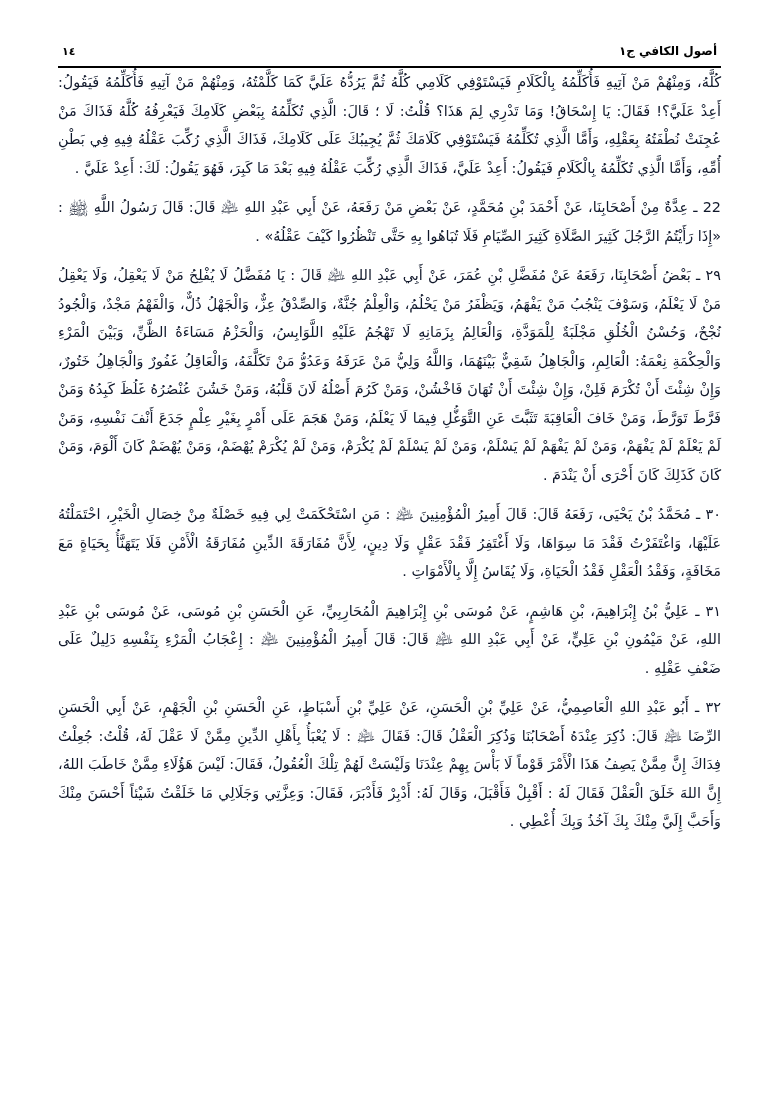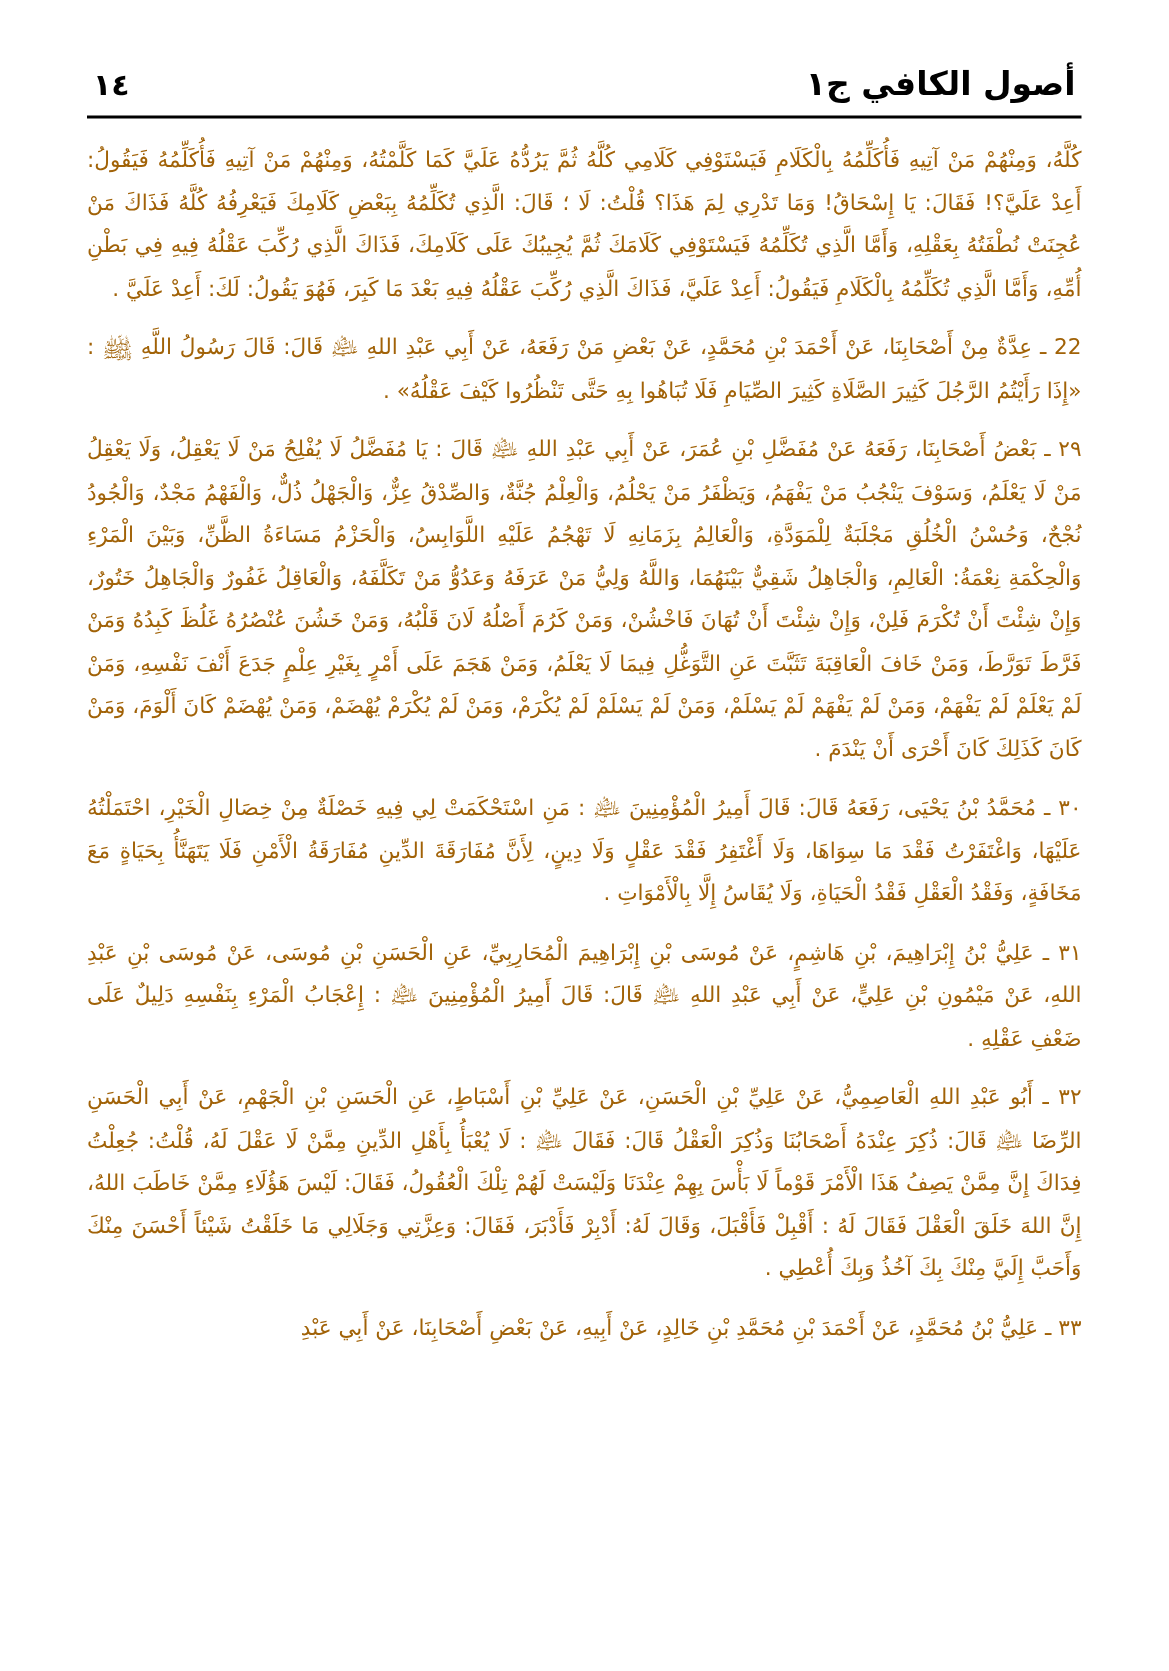--- a/index.html
+++ b/index.html
@@ -24,38 +24,37 @@
     flex-direction: row;
     align-items: baseline;
     justify-content: space-between;
     font-family: "DejaVu Sans", sans-serif;
     font-weight: bold;
     font-size: 16px;
     color: #000;
     padding: 0 4px 0 4px;
   }
   .header-title {
-    font-size: 22px;
+    font-size: 12px;
     letter-spacing: 0;
     text-align: center;
   }
   .header-page {
-    font-size: 20px;
+    font-size: 11px;
   }
   .rule {
     margin-top: 8px;
     border-top: 2.5px solid #000;
     width: 100%;
   }
   .body-text {
-    margin-top: 14px;
     font-family: "DejaVu Sans", sans-serif;
     font-size: 14.4px;
     line-height: 1.98;
-    color: #a16207;
+    color: #0f172a;
     text-align: justify;
     text-justify: inter-word;
     direction: rtl;
   }
   .para {
     margin: 0 0 4px 0;
     text-align: justify;
   }
   .para.indent {
     margin-top: 11px;
@@ -73,16 +72,15 @@
 
   <div class="rule"></div>
 
   <div class="body-text">
     <p class="para">كُلَّهُ، وَمِنْهُمْ مَنْ آتِيهِ فَأُكَلِّمُهُ بِالْكَلَامِ فَيَسْتَوْفِي كَلَامِي كُلَّهُ ثُمَّ يَرُدُّهُ عَلَيَّ كَمَا كَلَّمْتُهُ، وَمِنْهُمْ مَنْ آتِيهِ فَأُكَلِّمُهُ فَيَقُولُ: أَعِدْ عَلَيَّ؟! فَقَالَ: يَا إِسْحَاقُ! وَمَا تَدْرِي لِمَ هَذَا؟ قُلْتُ: لَا ؛ قَالَ: الَّذِي تُكَلِّمُهُ بِبَعْضِ كَلَامِكَ فَيَعْرِفُهُ كُلَّهُ فَذَاكَ مَنْ عُجِنَتْ نُطْفَتُهُ بِعَقْلِهِ، وَأَمَّا الَّذِي تُكَلِّمُهُ فَيَسْتَوْفِي كَلَامَكَ ثُمَّ يُجِيبُكَ عَلَى كَلَامِكَ، فَذَاكَ الَّذِي رُكِّبَ عَقْلُهُ فِيهِ فِي بَطْنِ أُمِّهِ، وَأَمَّا الَّذِي تُكَلِّمُهُ بِالْكَلَامِ فَيَقُولُ: أَعِدْ عَلَيَّ، فَذَاكَ الَّذِي رُكِّبَ عَقْلُهُ فِيهِ بَعْدَ مَا كَبِرَ، فَهُوَ يَقُولُ: لَكَ: أَعِدْ عَلَيَّ .</p>
     <p class="para indent">22 ـ عِدَّةٌ مِنْ أَصْحَابِنَا، عَنْ أَحْمَدَ بْنِ مُحَمَّدٍ، عَنْ بَعْضِ مَنْ رَفَعَهُ، عَنْ أَبِي عَبْدِ اللهِ ﵇ قَالَ: قَالَ رَسُولُ اللَّهِ ﵌ : «إِذَا رَأَيْتُمُ الرَّجُلَ كَثِيرَ الصَّلَاةِ كَثِيرَ الصِّيَامِ فَلَا تُبَاهُوا بِهِ حَتَّى تَنْظُرُوا كَيْفَ عَقْلُهُ» .</p>
     <p class="para indent">٢٩ ـ بَعْضُ أَصْحَابِنَا، رَفَعَهُ عَنْ مُفَضَّلِ بْنِ عُمَرَ، عَنْ أَبِي عَبْدِ اللهِ ﵇ قَالَ : يَا مُفَضَّلُ لَا يُفْلِحُ مَنْ لَا يَعْقِلُ، وَلَا يَعْقِلُ مَنْ لَا يَعْلَمُ، وَسَوْفَ يَنْجُبُ مَنْ يَفْهَمُ، وَيَظْفَرُ مَنْ يَحْلُمُ، وَالْعِلْمُ جُنَّةٌ، وَالصِّدْقُ عِزٌّ، وَالْجَهْلُ ذُلٌّ، وَالْفَهْمُ مَجْدٌ، وَالْجُودُ نُجْحٌ، وَحُسْنُ الْخُلُقِ مَجْلَبَةٌ لِلْمَوَدَّةِ، وَالْعَالِمُ بِزَمَانِهِ لَا تَهْجُمُ عَلَيْهِ اللَّوَابِسُ، وَالْحَزْمُ مَسَاءَةُ الظَّنِّ، وَبَيْنَ الْمَرْءِ وَالْحِكْمَةِ نِعْمَةُ: الْعَالِمِ، وَالْجَاهِلُ شَقِيٌّ بَيْنَهُمَا، وَاللَّهُ وَلِيُّ مَنْ عَرَفَهُ وَعَدُوُّ مَنْ تَكَلَّفَهُ، وَالْعَاقِلُ غَفُورٌ وَالْجَاهِلُ خَتُورٌ، وَإِنْ شِئْتَ أَنْ تُكْرَمَ فَلِنْ، وَإِنْ شِئْتَ أَنْ تُهَانَ فَاخْشُنْ، وَمَنْ كَرُمَ أَصْلُهُ لَانَ قَلْبُهُ، وَمَنْ خَشُنَ عُنْصُرُهُ غَلُظَ كَبِدُهُ وَمَنْ فَرَّطَ تَوَرَّطَ، وَمَنْ خَافَ الْعَاقِبَةَ تَثَبَّتَ عَنِ التَّوَغُّلِ فِيمَا لَا يَعْلَمُ، وَمَنْ هَجَمَ عَلَى أَمْرٍ بِغَيْرِ عِلْمٍ جَدَعَ أَنْفَ نَفْسِهِ، وَمَنْ لَمْ يَعْلَمْ لَمْ يَفْهَمْ، وَمَنْ لَمْ يَفْهَمْ لَمْ يَسْلَمْ، وَمَنْ لَمْ يَسْلَمْ لَمْ يُكْرَمْ، وَمَنْ لَمْ يُكْرَمْ يُهْضَمْ، وَمَنْ يُهْضَمْ كَانَ أَلْوَمَ، وَمَنْ كَانَ كَذَلِكَ كَانَ أَحْرَى أَنْ يَنْدَمَ .</p>
     <p class="para indent">٣٠ ـ مُحَمَّدُ بْنُ يَحْيَى، رَفَعَهُ قَالَ: قَالَ أَمِيرُ الْمُؤْمِنِينَ ﵇ : مَنِ اسْتَحْكَمَتْ لِي فِيهِ خَصْلَةٌ مِنْ خِصَالِ الْخَيْرِ، احْتَمَلْتُهُ عَلَيْهَا، وَاغْتَفَرْتُ فَقْدَ مَا سِوَاهَا، وَلَا أَغْتَفِرُ فَقْدَ عَقْلٍ وَلَا دِينٍ، لِأَنَّ مُفَارَقَةَ الدِّينِ مُفَارَقَةُ الْأَمْنِ فَلَا يَتَهَنَّأُ بِحَيَاةٍ مَعَ مَخَافَةٍ، وَفَقْدُ الْعَقْلِ فَقْدُ الْحَيَاةِ، وَلَا يُقَاسُ إِلَّا بِالْأَمْوَاتِ .</p>
     <p class="para indent">٣١ ـ عَلِيُّ بْنُ إِبْرَاهِيمَ، بْنِ هَاشِمٍ، عَنْ مُوسَى بْنِ إِبْرَاهِيمَ الْمُحَارِبِيِّ، عَنِ الْحَسَنِ بْنِ مُوسَى، عَنْ مُوسَى بْنِ عَبْدِ اللهِ، عَنْ مَيْمُونِ بْنِ عَلِيٍّ، عَنْ أَبِي عَبْدِ اللهِ ﵇ قَالَ: قَالَ أَمِيرُ الْمُؤْمِنِينَ ﵇ : إِعْجَابُ الْمَرْءِ بِنَفْسِهِ دَلِيلٌ عَلَى ضَعْفِ عَقْلِهِ .</p>
     <p class="para indent">٣٢ ـ أَبُو عَبْدِ اللهِ الْعَاصِمِيُّ، عَنْ عَلِيِّ بْنِ الْحَسَنِ، عَنْ عَلِيِّ بْنِ أَسْبَاطٍ، عَنِ الْحَسَنِ بْنِ الْجَهْمِ، عَنْ أَبِي الْحَسَنِ الرِّضَا ﵇ قَالَ: ذُكِرَ عِنْدَهُ أَصْحَابُنَا وَذُكِرَ الْعَقْلُ قَالَ: فَقَالَ ﵇ : لَا يُعْبَأُ بِأَهْلِ الدِّينِ مِمَّنْ لَا عَقْلَ لَهُ، قُلْتُ: جُعِلْتُ فِدَاكَ إِنَّ مِمَّنْ يَصِفُ هَذَا الْأَمْرَ قَوْماً لَا بَأْسَ بِهِمْ عِنْدَنَا وَلَيْسَتْ لَهُمْ تِلْكَ الْعُقُولُ، فَقَالَ: لَيْسَ هَؤُلَاءِ مِمَّنْ خَاطَبَ اللهُ، إِنَّ اللهَ خَلَقَ الْعَقْلَ فَقَالَ لَهُ : أَقْبِلْ فَأَقْبَلَ، وَقَالَ لَهُ: أَدْبِرْ فَأَدْبَرَ، فَقَالَ: وَعِزَّتِي وَجَلَالِي مَا خَلَقْتُ شَيْئاً أَحْسَنَ مِنْكَ وَأَحَبَّ إِلَيَّ مِنْكَ بِكَ آخُذُ وَبِكَ أُعْطِي .</p>
-    <p class="para indent">٣٣ ـ عَلِيُّ بْنُ مُحَمَّدٍ، عَنْ أَحْمَدَ بْنِ مُحَمَّدِ بْنِ خَالِدٍ، عَنْ أَبِيهِ، عَنْ بَعْضِ أَصْحَابِنَا، عَنْ أَبِي عَبْدِ</p>
   </div>
 
 </div>
 
 </body></html>

